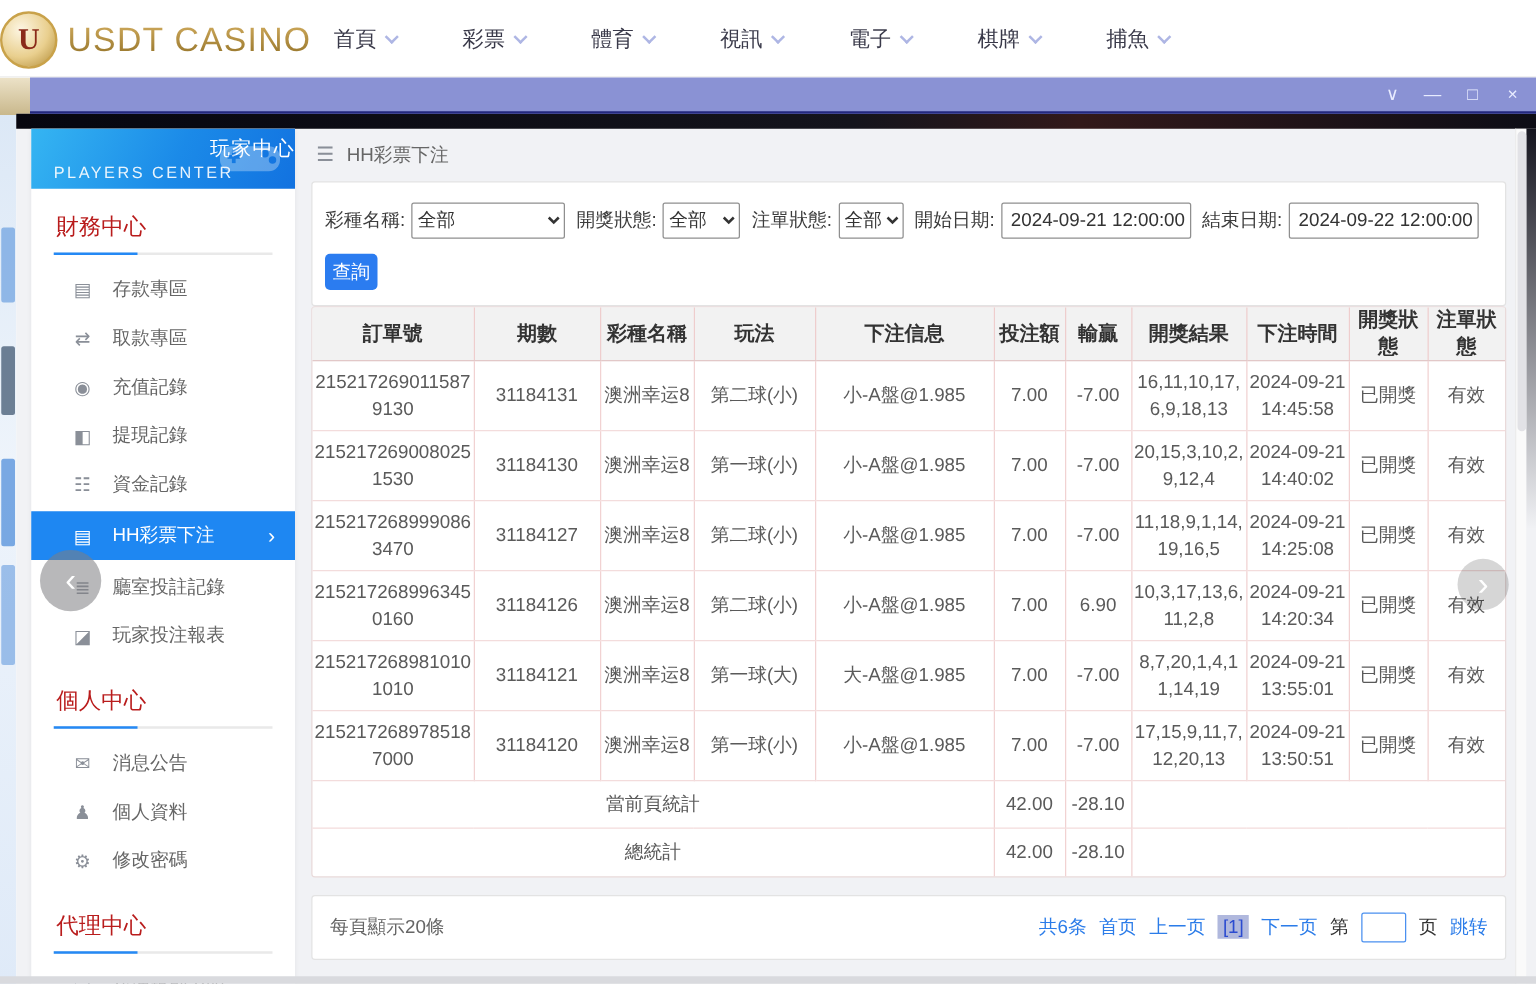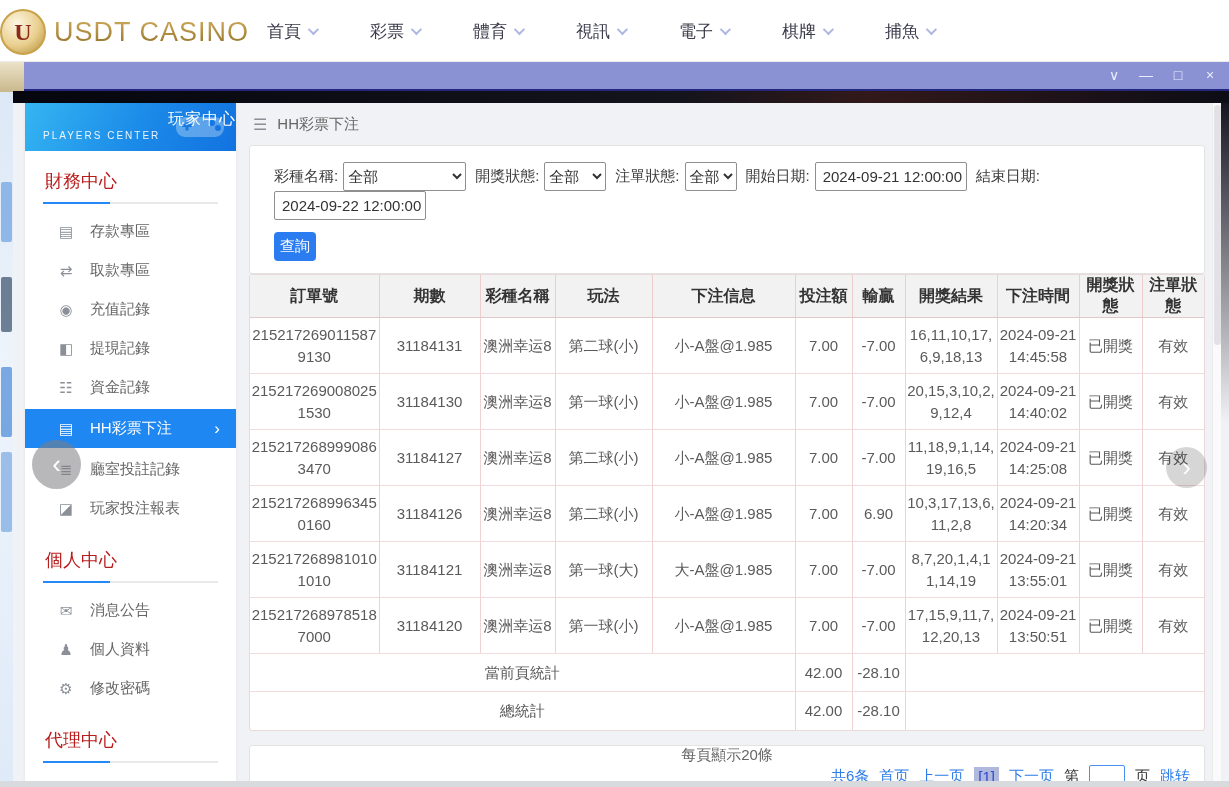--- a/index.html
+++ b/index.html
@@ -47,21 +47,21 @@
     background:#fafafa; border-left:1px solid #ececec; }
   .vscroll .thumb { position:absolute; left:1px; top:2px; width:7px; height:240px;
     background:#e2e2e6; border-radius:4px; }
 
   
   .sidebar { position:absolute; left:12px; top:12px; width:211px; height:684px;
     background:#fff; box-shadow:0 0 4px rgba(0,0,0,.06); }
   .side-header { position:relative; height:48px; padding:6px 0 0 18px; overflow:hidden;
     background:linear-gradient(115deg,#35b5f2,#1b8ae8 55%,#1272e0); color:#fff; }
   .side-title { font-size:16px; letter-spacing:1px;text-align:right; }
-  .side-sub { font-size:10px; letter-spacing:2px; opacity:.9; }
+  .side-sub { font-size:13px; letter-spacing:2px; opacity:.9; }
   .gamepad { position:absolute; right:10px; top:6px; opacity:.30; }
   .side-section { padding:14px 18px 2px 18px; }
   .side-sec-title { font-size:18px; color:#b91c1c; padding:4px 0 9px 2px; }
   .side-divider { height:2px; background:#e9e9e9; position:relative; margin-bottom:8px; }
   .side-divider::before { content:""; position:absolute; left:0; top:0; width:38%;
     height:2px; background:#2489f5; }
   .side-item { height:39px; display:flex; align-items:center; gap:15px;
     padding-left:14px; font-size:15px; color:#666; cursor:pointer; }
   .side-item .s-icon { width:18px; text-align:center; color:#8a8f98; font-size:15px; }
   .side-item.active { margin:2px -18px; padding-left:32px; background:#1e87f2; color:#fff; }
@@ -76,21 +76,21 @@
   .fc-right { left:1166px; top:447px; width:41px; height:41px; background:rgba(0,0,0,.16); }
 
   
   .main { position:absolute; left:223px; top:12px; width:976px; height:684px; }
   .breadcrumb { height:42px; display:flex; align-items:center; gap:10px;
     padding-left:17px; color:#666; font-size:15px; }
   .crumb-icon { color:#8a8f98; font-size:16px; cursor:pointer; }
 
   .card { background:#fff; border:1px solid #e3e3e3; border-radius:3px;
     margin-left:13px; width:956px; }
-  .filter-card { padding:16px 10px 12px 24px; }
+  .filter-card { padding:16px 10px 12px 10px; }
   .filter-row { display:flex; align-items:center; flex-wrap:wrap; font-size:15px; color:#3d3d3d; }
   .filter-row label { margin-right:5px; }
   .filter-row select, .filter-row input[type=text] { height:29px; border:1px solid #8f8f8f;
     border-radius:2px; background:#fff; font-size:15px; color:#333; margin-right:9px;
     font-family:"Liberation Sans","DejaVu Sans",sans-serif; }
   .sel-lottery { width:123px; }
   .sel-draw { width:62px; }
   .sel-order { width:52px; }
   .date-input { width:152px; padding-left:7px; }
   .btn-search { margin-top:12px; width:42px; height:29px; background:#2b7cf0; color:#fff;
@@ -105,21 +105,21 @@
   th:last-child { border-right:none; }
   td { height:56px; text-align:center; font-size:15px; color:#5a5a5a; line-height:1.45;
     border-right:1px solid #f1d2d2; border-bottom:1px solid #f3dcdc;
     word-break:break-all; padding:2px 1px; }
   td:last-child { border-right:none; }
   tr:last-child td { border-bottom:none; }
   tr.summary td { height:38px; }
 
   
   .pager-card { margin-top:14px; height:52px; display:flex; align-items:center;
-    padding:0 14px; font-size:15px; color:#666;flex-direction:column; }
+    padding:0 14px; font-size:15px; color:#666; }
   .pager-right { margin-left:auto; display:flex; align-items:center; gap:10px;
     font-size:15px; color:#333; }
   .plink { color:#2b7ce9; cursor:pointer; }
   .pcurrent { background:#b0b8dd; color:#2b4bd0; padding:1px 4px; cursor:default; }
   .jump-input { width:36px; height:24px; border:1px solid #4a90f0; border-radius:2px; }
   .bottom-strip { position:absolute; left:0; top:781px; width:1229px; height:6px;
     background:#d9dade; }
 </style>
 </head>
 <body>

